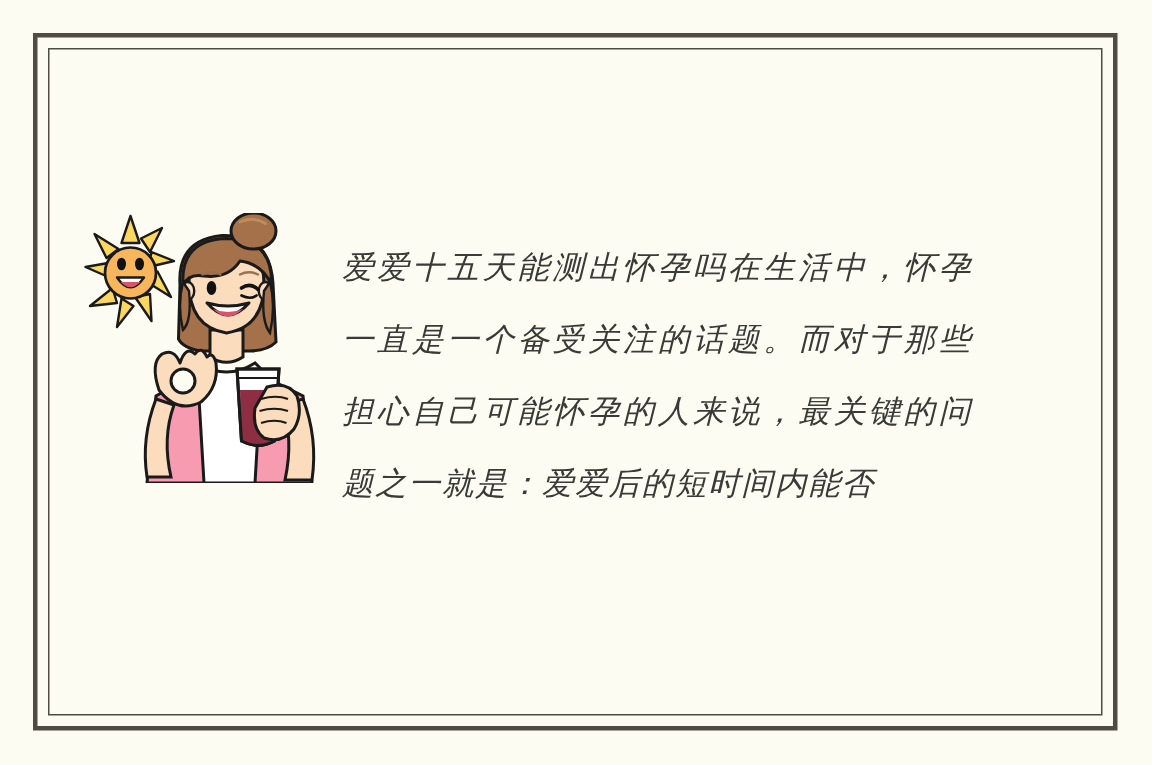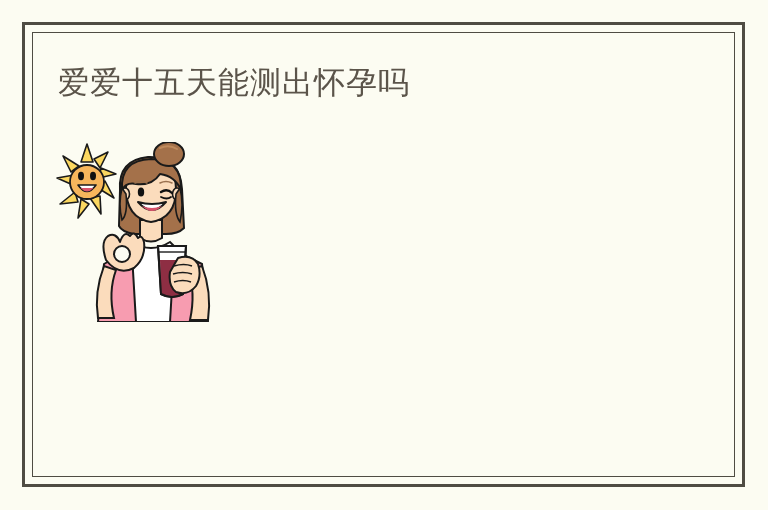--- a/index.html
+++ b/index.html
@@ -82,21 +82,20 @@
 </head>
 <body>
 
 <div class="page">
 
   <div class="frame-outer"></div>
   <div class="frame-inner"></div>
 
   <div class="content">
 
-    <div class="title">爱爱十五天能测出怀孕吗</div>
 
     <div class="illus">
       <svg viewBox="0 0 158 180" width="158" height="180">
 
         <g>
 
           <g fill="#FBD760" stroke="#1A1A1A" stroke-width="1.6" stroke-linejoin="round">
             <polygon points="31,2 37,20 25,20"></polygon>
             <polygon points="52,10 44,26 38,17"></polygon>
             <polygon points="60,32 43,36 45,26"></polygon>
@@ -170,15 +169,16 @@
             <path d="M122 116 Q136 112 142 122 Q146 134 140 144 Q132 154 120 150 Q112 144 114 130 Z" fill="#FBDCBC" stroke="#1A1A1A" stroke-width="2" stroke-linejoin="round"></path>
             <path d="M118 124 Q128 121 136 124" stroke="#1A1A1A" stroke-width="1.4" fill="none"></path>
             <path d="M117 132 Q127 129 136 132" stroke="#1A1A1A" stroke-width="1.4" fill="none"></path>
             <path d="M118 140 Q127 137 135 140" stroke="#1A1A1A" stroke-width="1.4" fill="none"></path>
           </g>
 
         </g>
       </svg>
     </div>
 
+    <div class="body-text">爱爱十五天能测出怀孕吗在生活中，怀孕一直是一个备受关注的话题。而对于那些担心自己可能怀孕的人来说，最关键的问题之一就是：爱爱后的短时间内能否</div>
 
   </div>
 </div>
 
 </body></html>

